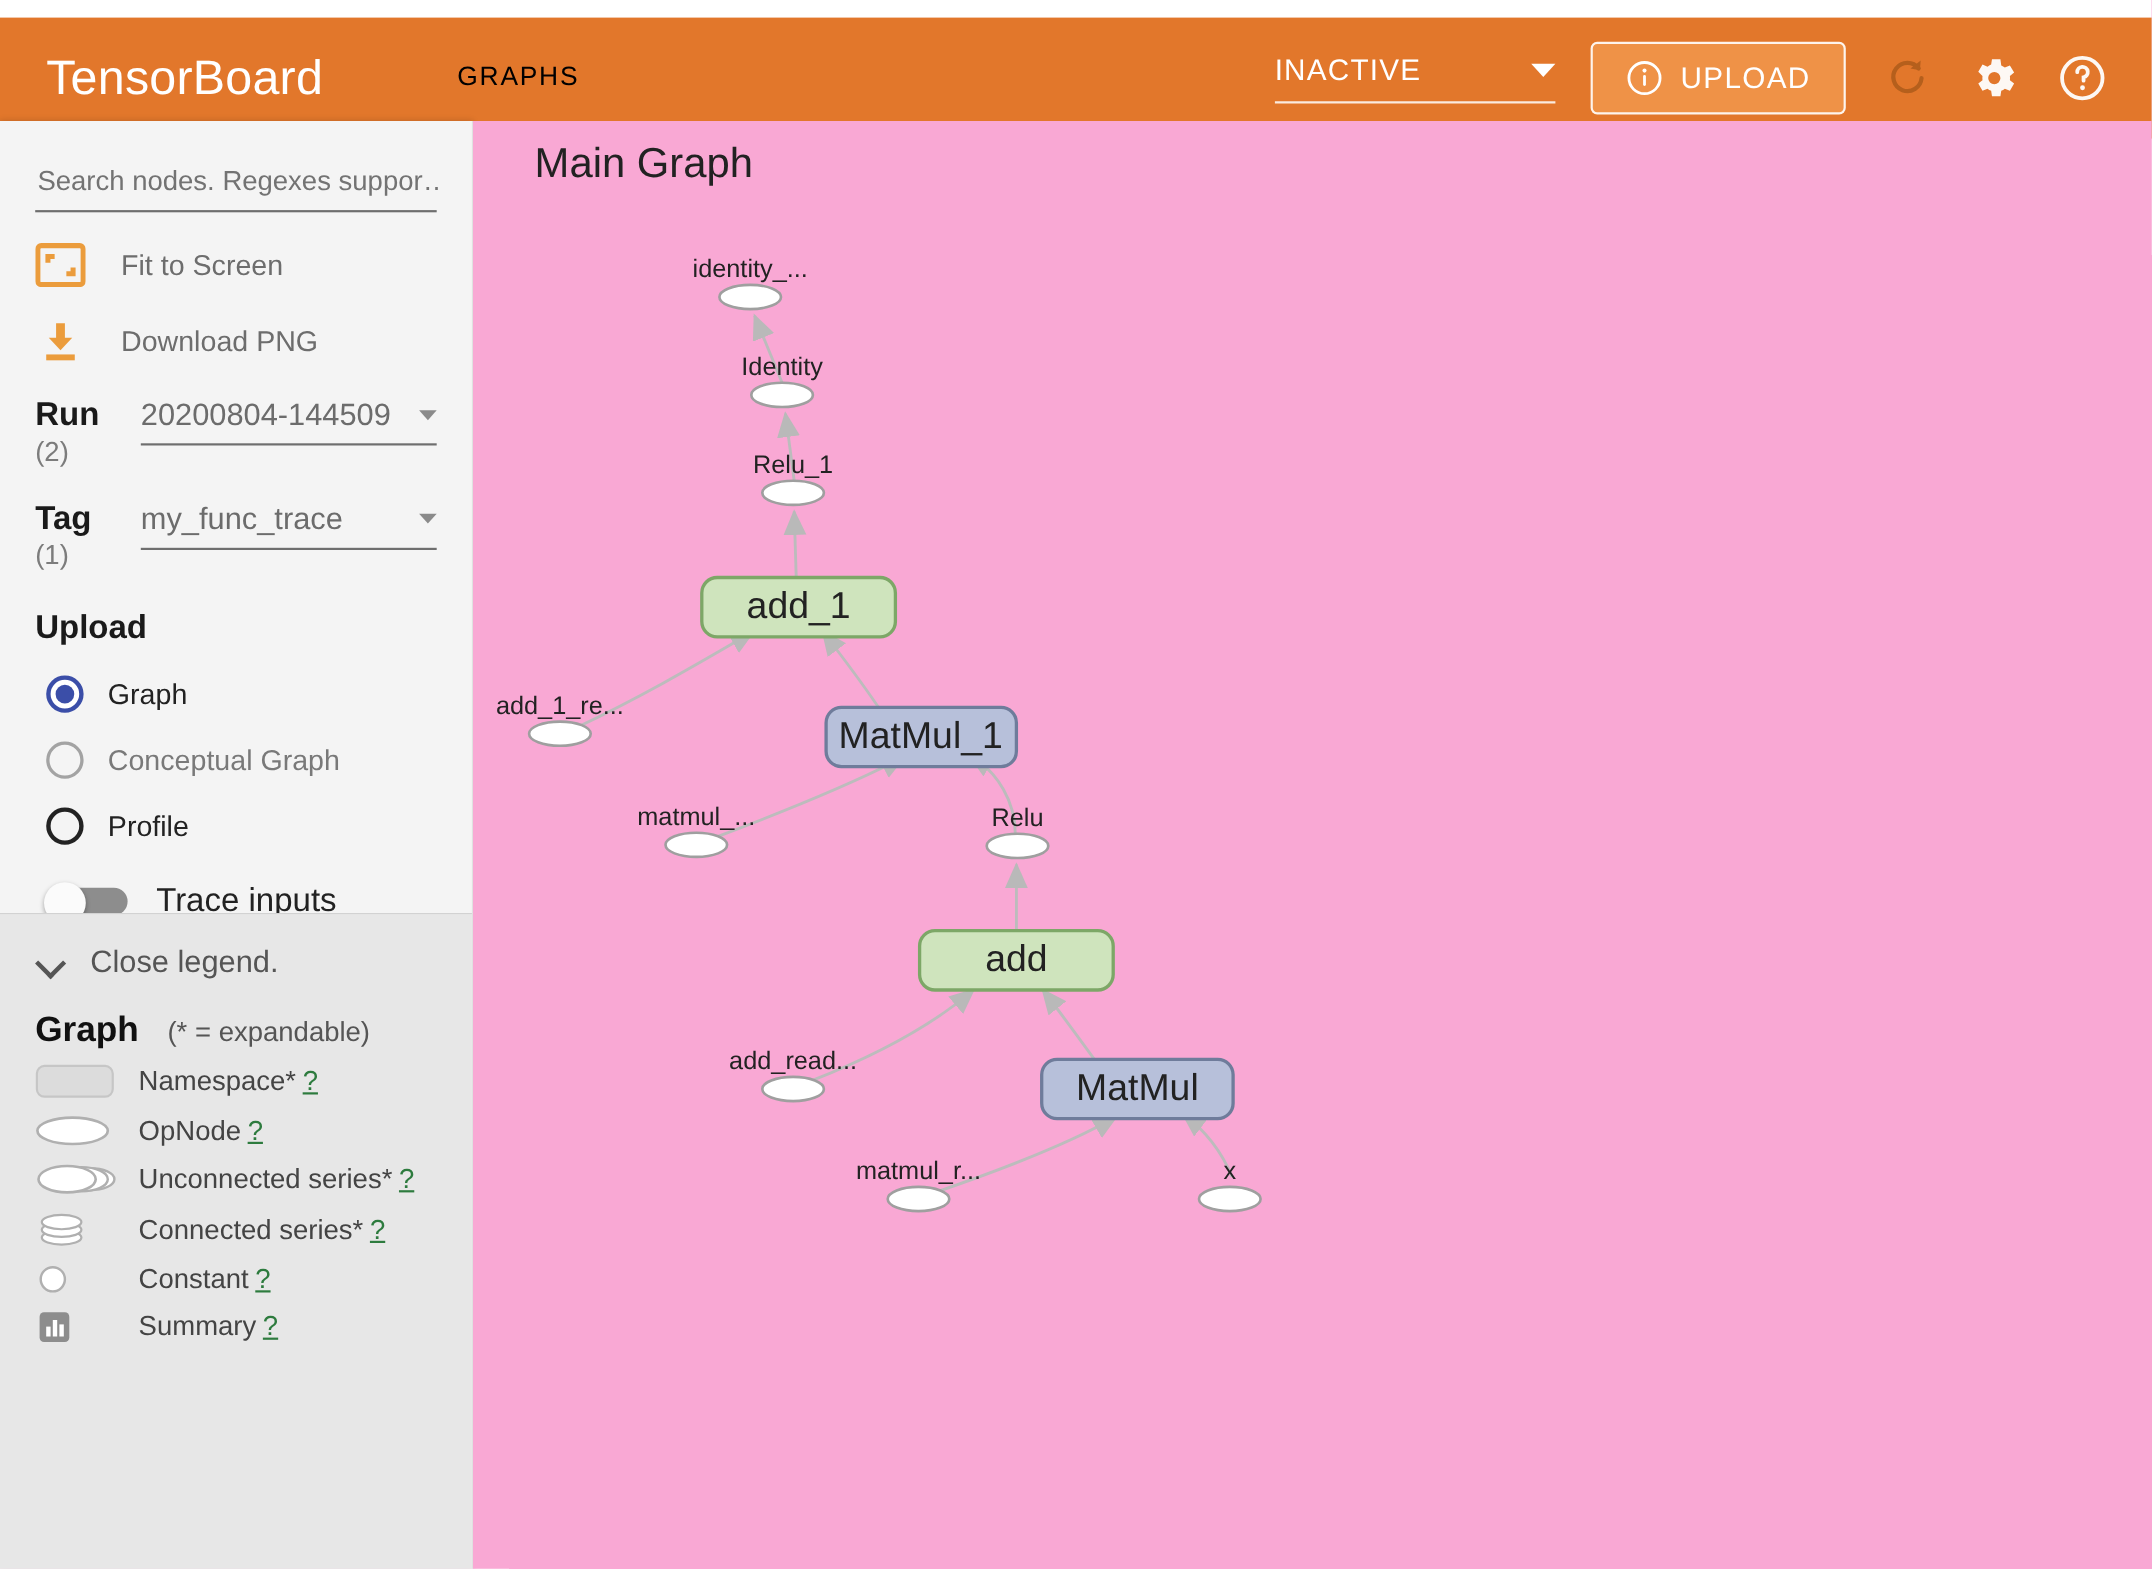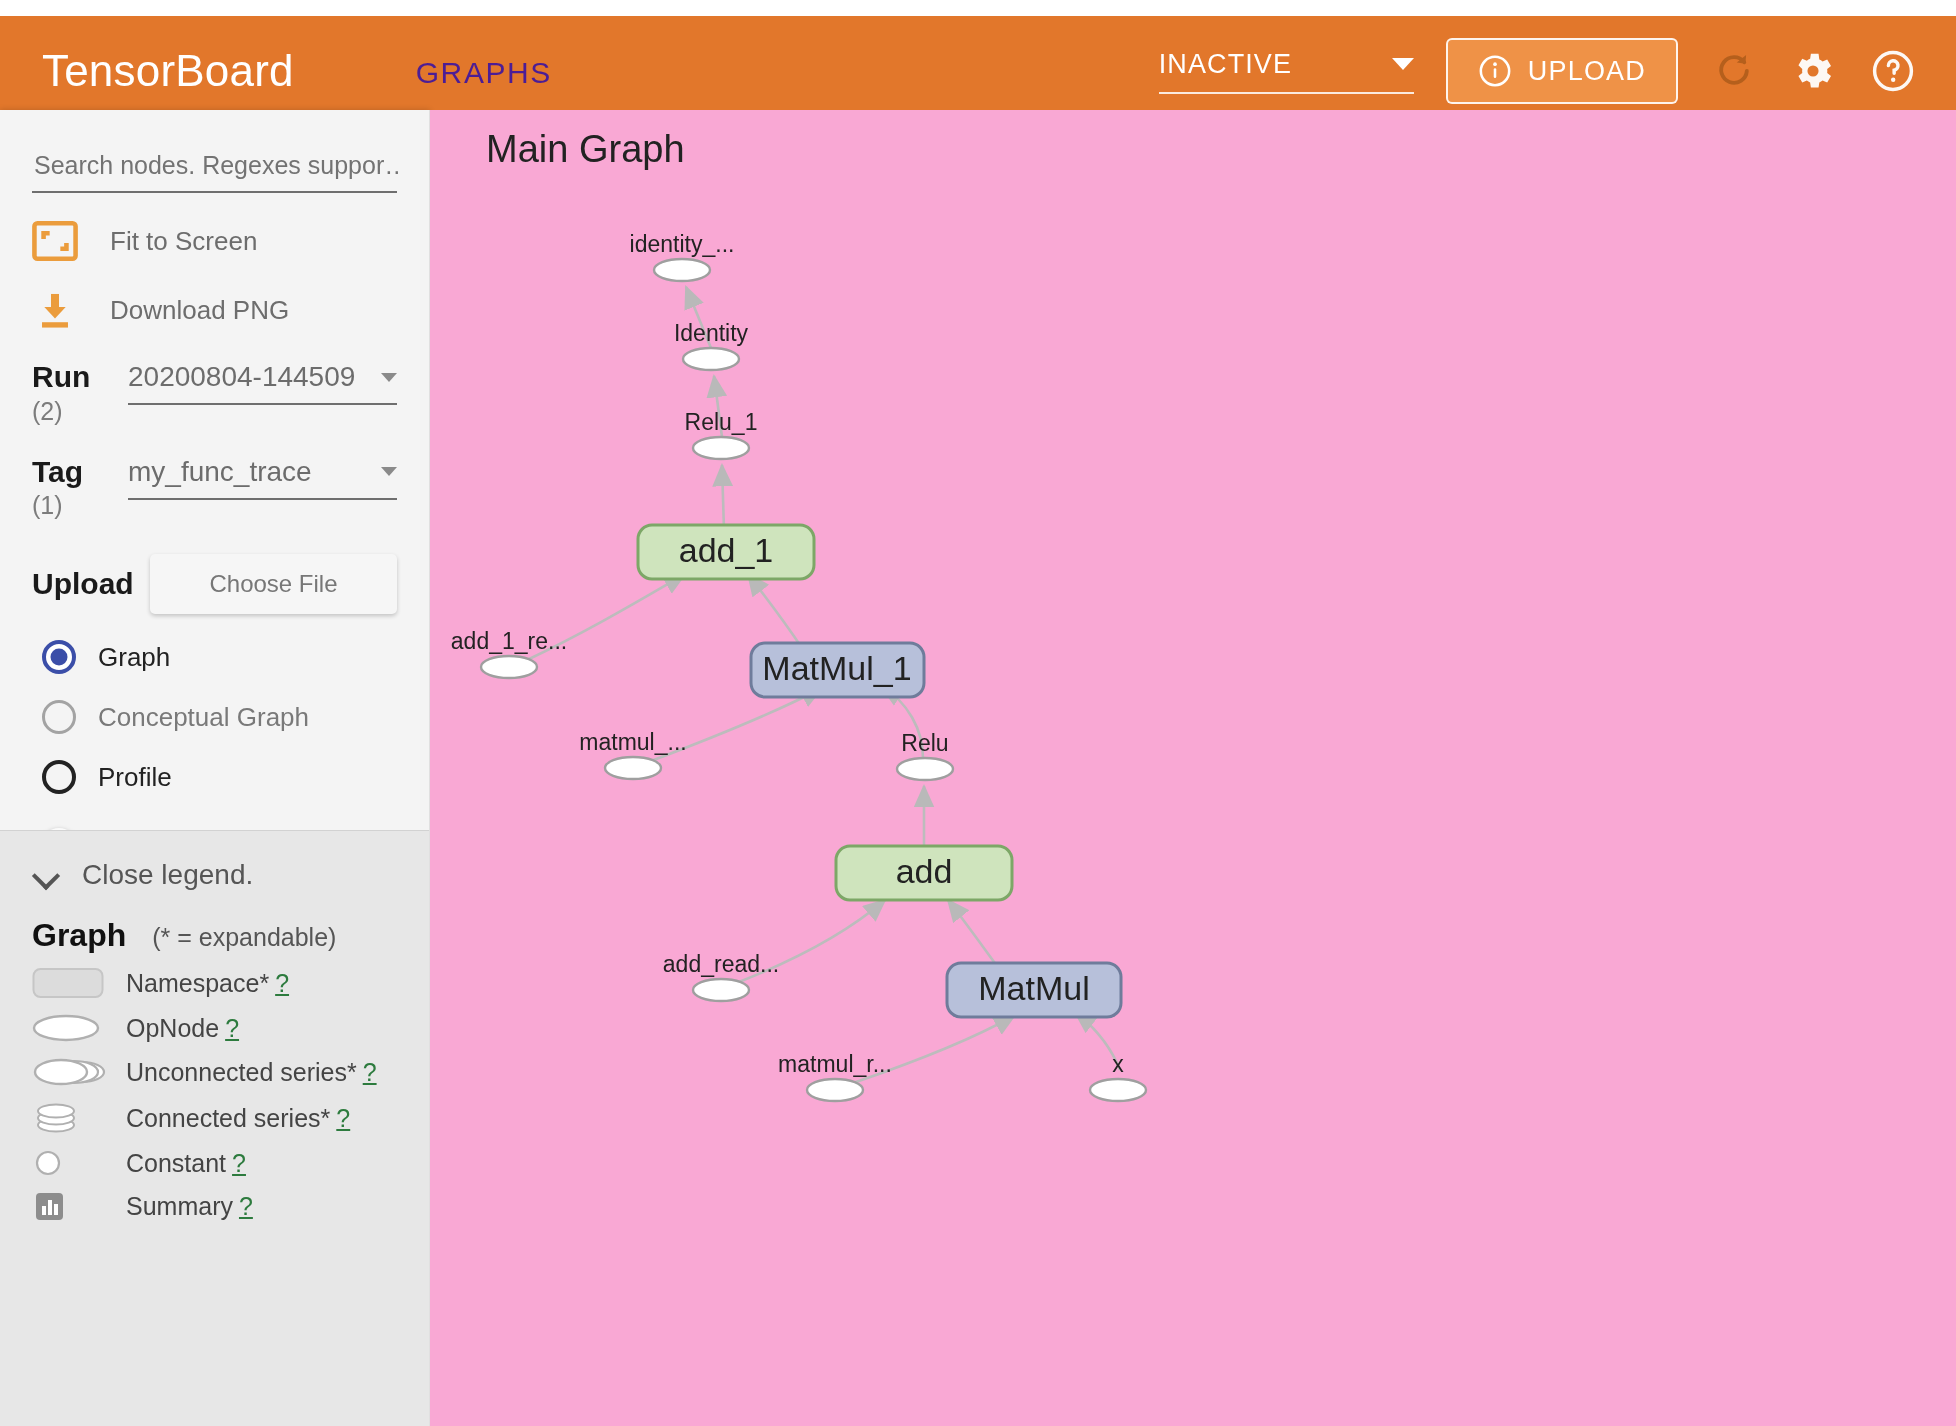--- a/index.html
+++ b/index.html
@@ -12,21 +12,21 @@
   
   .header{
     position:absolute;left:0;top:16px;width:1956px;height:110px;
     background:#e2772b;display:flex;align-items:center;box-sizing:border-box;
   }
   .brand{
     color:#fff;font-size:44px;letter-spacing:.2px;margin-left:42px;white-space:nowrap;
   }
   .tabs{margin-left:92px;height:110px;display:flex;align-items:flex-start;}
   .tab{
-    position:relative;color:#4c1d95;font-size:30px;letter-spacing:1.6px;
+    position:relative;color:#000000;font-size:24px;letter-spacing:1.6px;
     padding:40px 30px 0 30px;height:110px;box-sizing:border-box;cursor:pointer;
   }
   .tab .underline{
     position:absolute;left:0;right:0;bottom:0;height:6px;background:#fff;border-radius:1px;
   }
   .hdr-right{margin-left:auto;display:flex;align-items:center;padding-right:40px;}
   .inactive-select{
     position:relative;min-width:255px;margin-right:32px;padding-bottom:12px;
     border-bottom:2px solid rgba(255,255,255,.85);display:flex;align-items:center;
   }
@@ -222,21 +222,20 @@
         <div class="ct">(1)</div>
       </div>
       <div class="field-ctl">
         <span class="val">my_func_trace</span>
         <span class="mini-caret"></span>
       </div>
     </div>
 
     <div class="upload-row">
       <div class="nm">Upload</div>
-      <div class="choose-file">Choose File</div>
     </div>
 
     <div class="radio-row">
       <span class="radio on"></span>
       <span class="lbl">Graph</span>
     </div>
     <div class="radio-row">
       <span class="radio off"></span>
       <span class="lbl dim">Conceptual Graph</span>
     </div>

